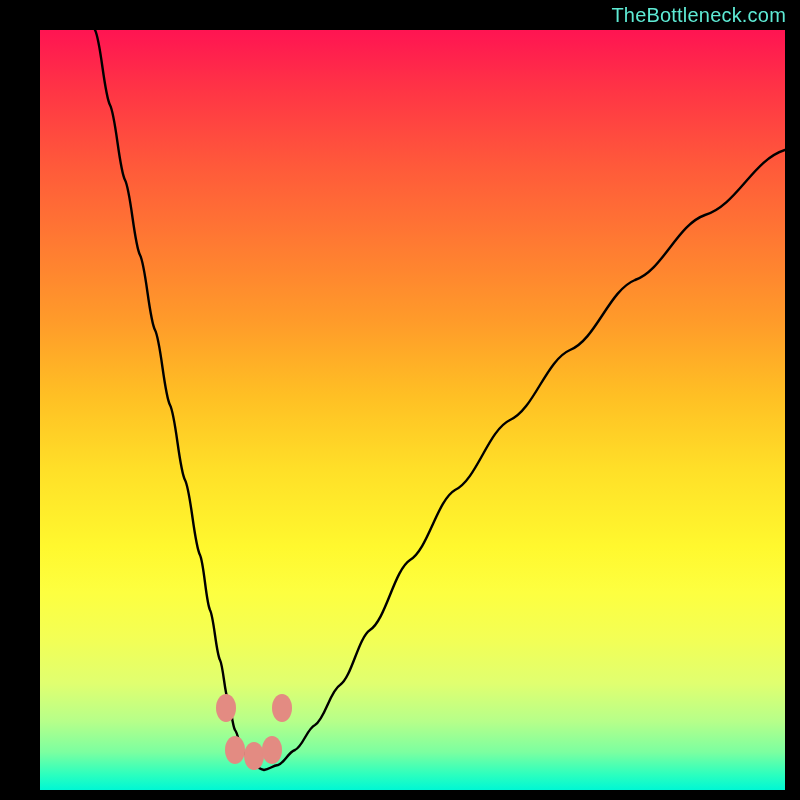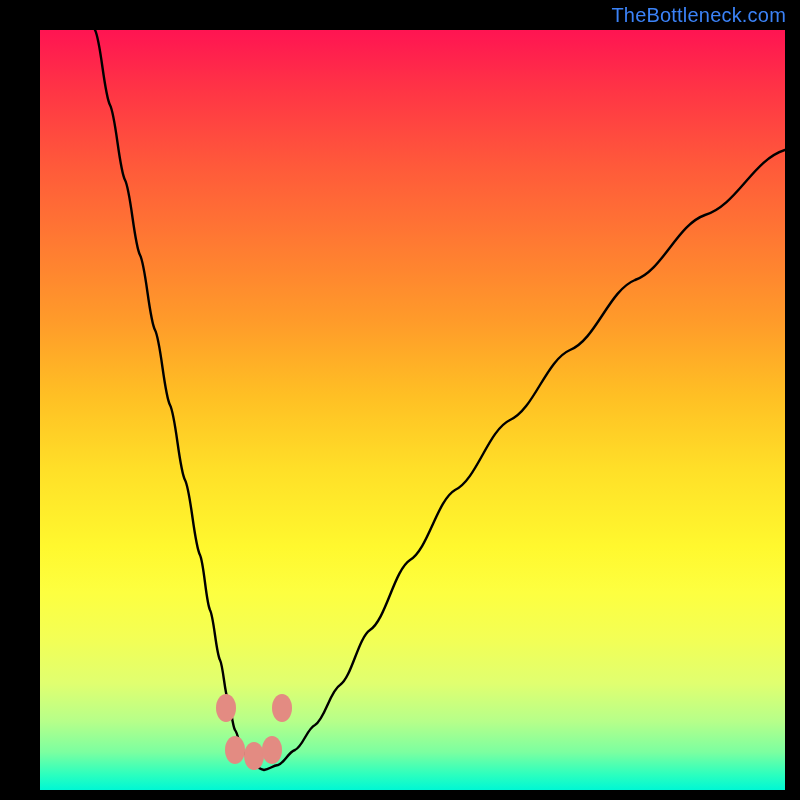--- a/index.html
+++ b/index.html
@@ -41,21 +41,21 @@
       #2bffbf 98%,
       #00f7d4 100%
     );
   }
   .watermark {
     position: absolute;
     top: 4px;
     right: 14px;
     font-family: Arial, Helvetica, sans-serif;
     font-size: 20px;
-    color: #3b82f6;
+    color: #5eead4;
     letter-spacing: 0.2px;
   }
   svg.curve {
     position: absolute;
     left: 0;
     top: 0;
     width: 745px;
     height: 760px;
   }
   .marker {

